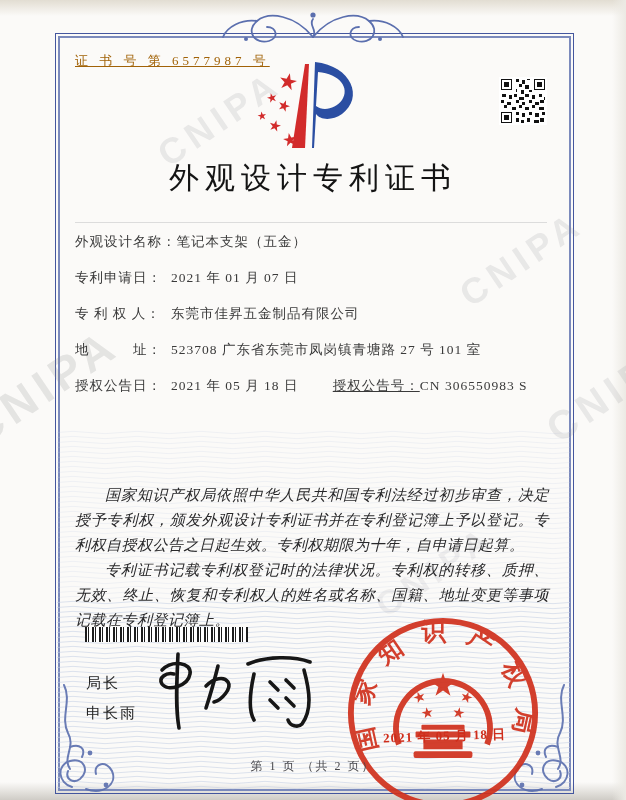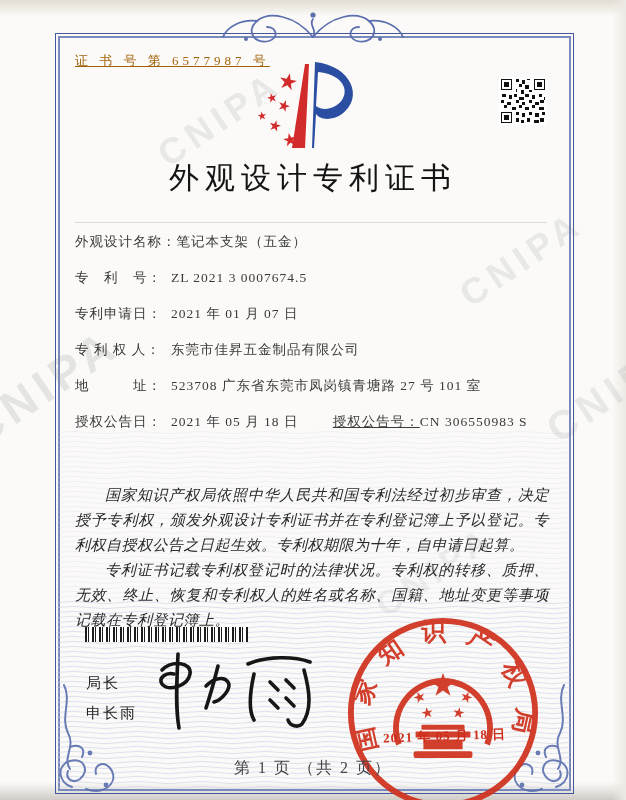--- a/index.html
+++ b/index.html
@@ -61,21 +61,21 @@
     font-size:15px;color:#222;line-height:30px;letter-spacing:2px;}
   .signature{position:absolute;left:148px;top:648px;width:190px;height:85px;}
 
   .seal{position:absolute;left:345px;top:615px;width:196px;height:196px;
     opacity:0.92;}
   .seal-date{position:absolute;left:383px;top:727px;width:140px;
     font-size:13px;font-weight:bold;color:#cf2d1b;letter-spacing:1px;
     transform:rotate(-2deg);white-space:nowrap;}
 
   .footer{position:absolute;left:0;top:758px;width:626px;text-align:center;
-    font-size:16px;color:#45454a;letter-spacing:2px;}
+    font-size:12px;color:#45454a;letter-spacing:2px;}
 
   .waves{position:absolute;left:57px;top:430px;width:513px;height:360px;
     pointer-events:none;}
   .ornament-top{position:absolute;left:213px;top:5px;width:200px;height:46px;}
   .flourish{position:absolute;width:110px;height:110px;}
   .flourish-bl{left:56px;top:683px;}
   .flourish-br{left:462px;top:683px;transform:scaleX(-1);}
 </style>
 </head>
 <body>
@@ -210,23 +210,20 @@
 
 <div class="title">外观设计专利证书</div>
 
 <div class="rule"></div>
 
 <div class="fields">
   <div class="field-row">
     <span class="field-label">外观设计名称：</span><span>笔记本支架（五金）</span>
   </div>
   <div class="field-row">
-    <span class="field-label">专　利　号：</span><span>ZL 2021 3 0007674.5</span>
-  </div>
-  <div class="field-row">
     <span class="field-label">专利申请日：</span><span>2021 年 01 月 07 日</span>
   </div>
   <div class="field-row">
     <span class="field-label">专 利 权 人：</span><span>东莞市佳昇五金制品有限公司</span>
   </div>
   <div class="field-row">
     <span class="field-label">地　　　址：</span><span>523708 广东省东莞市凤岗镇青塘路 27 号 101 室</span>
   </div>
   <div class="field-row">
     <span class="field-label">授权公告日：</span><span>2021 年 05 月 18 日</span>

